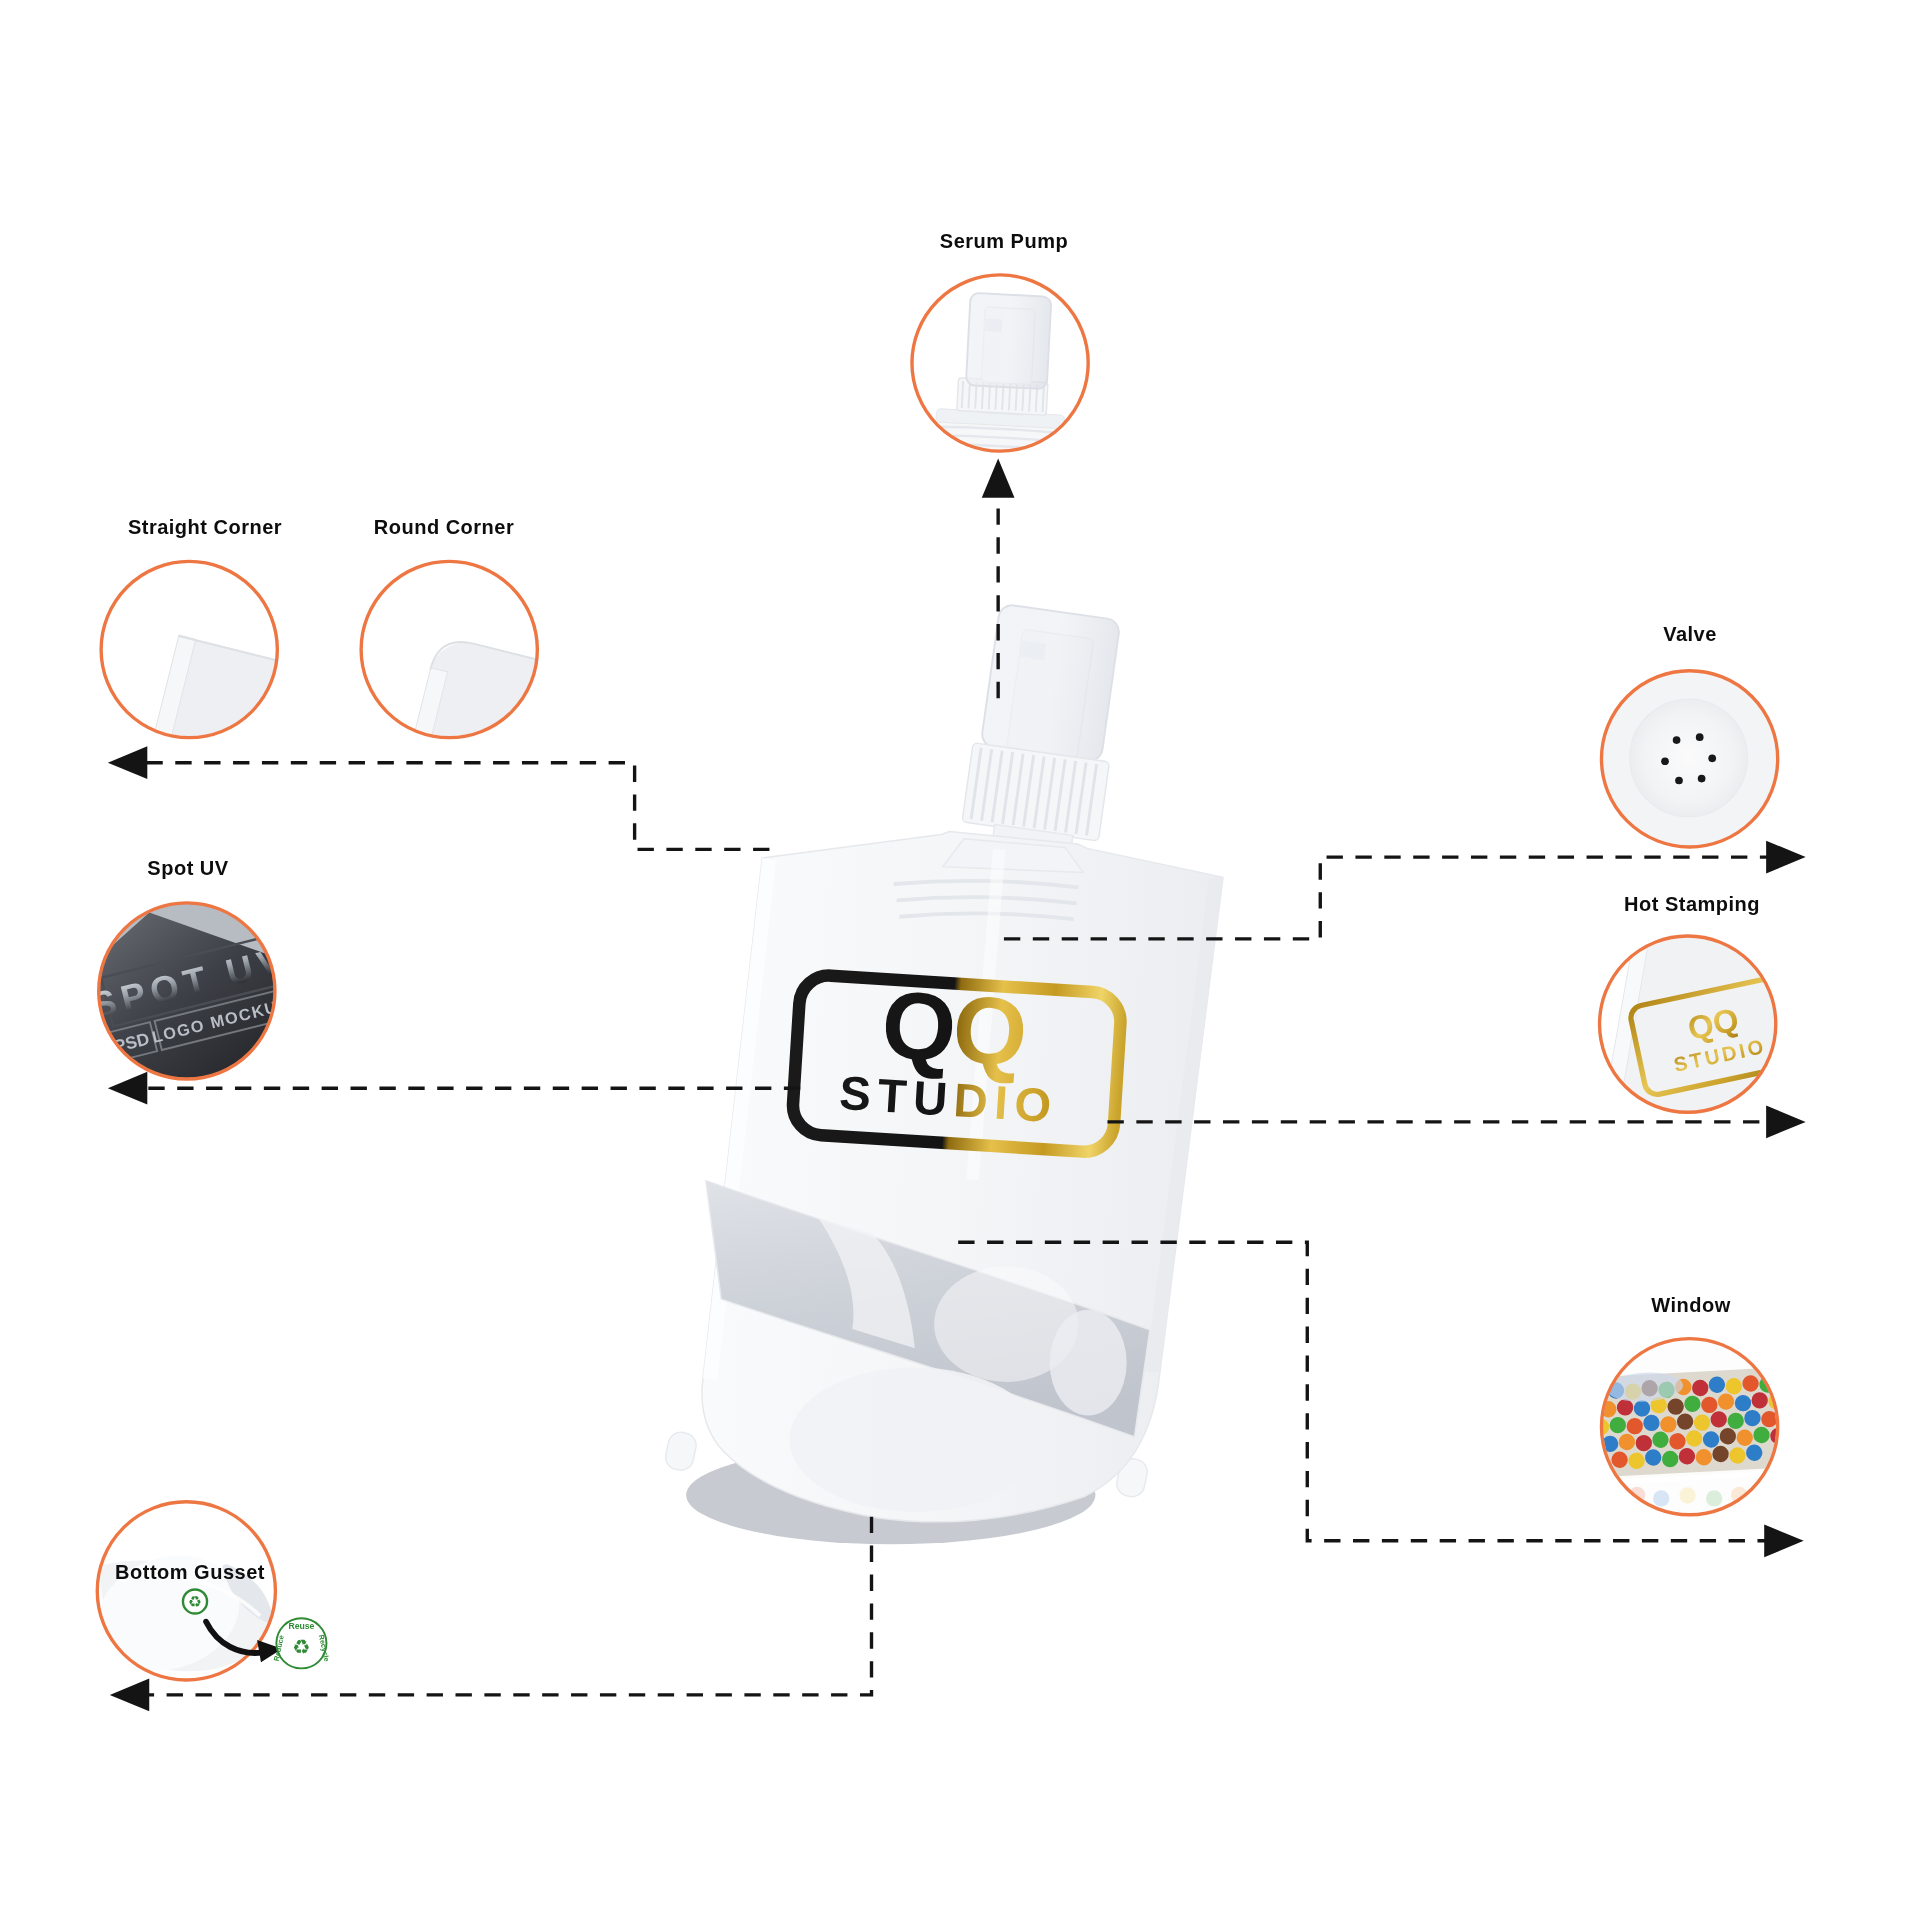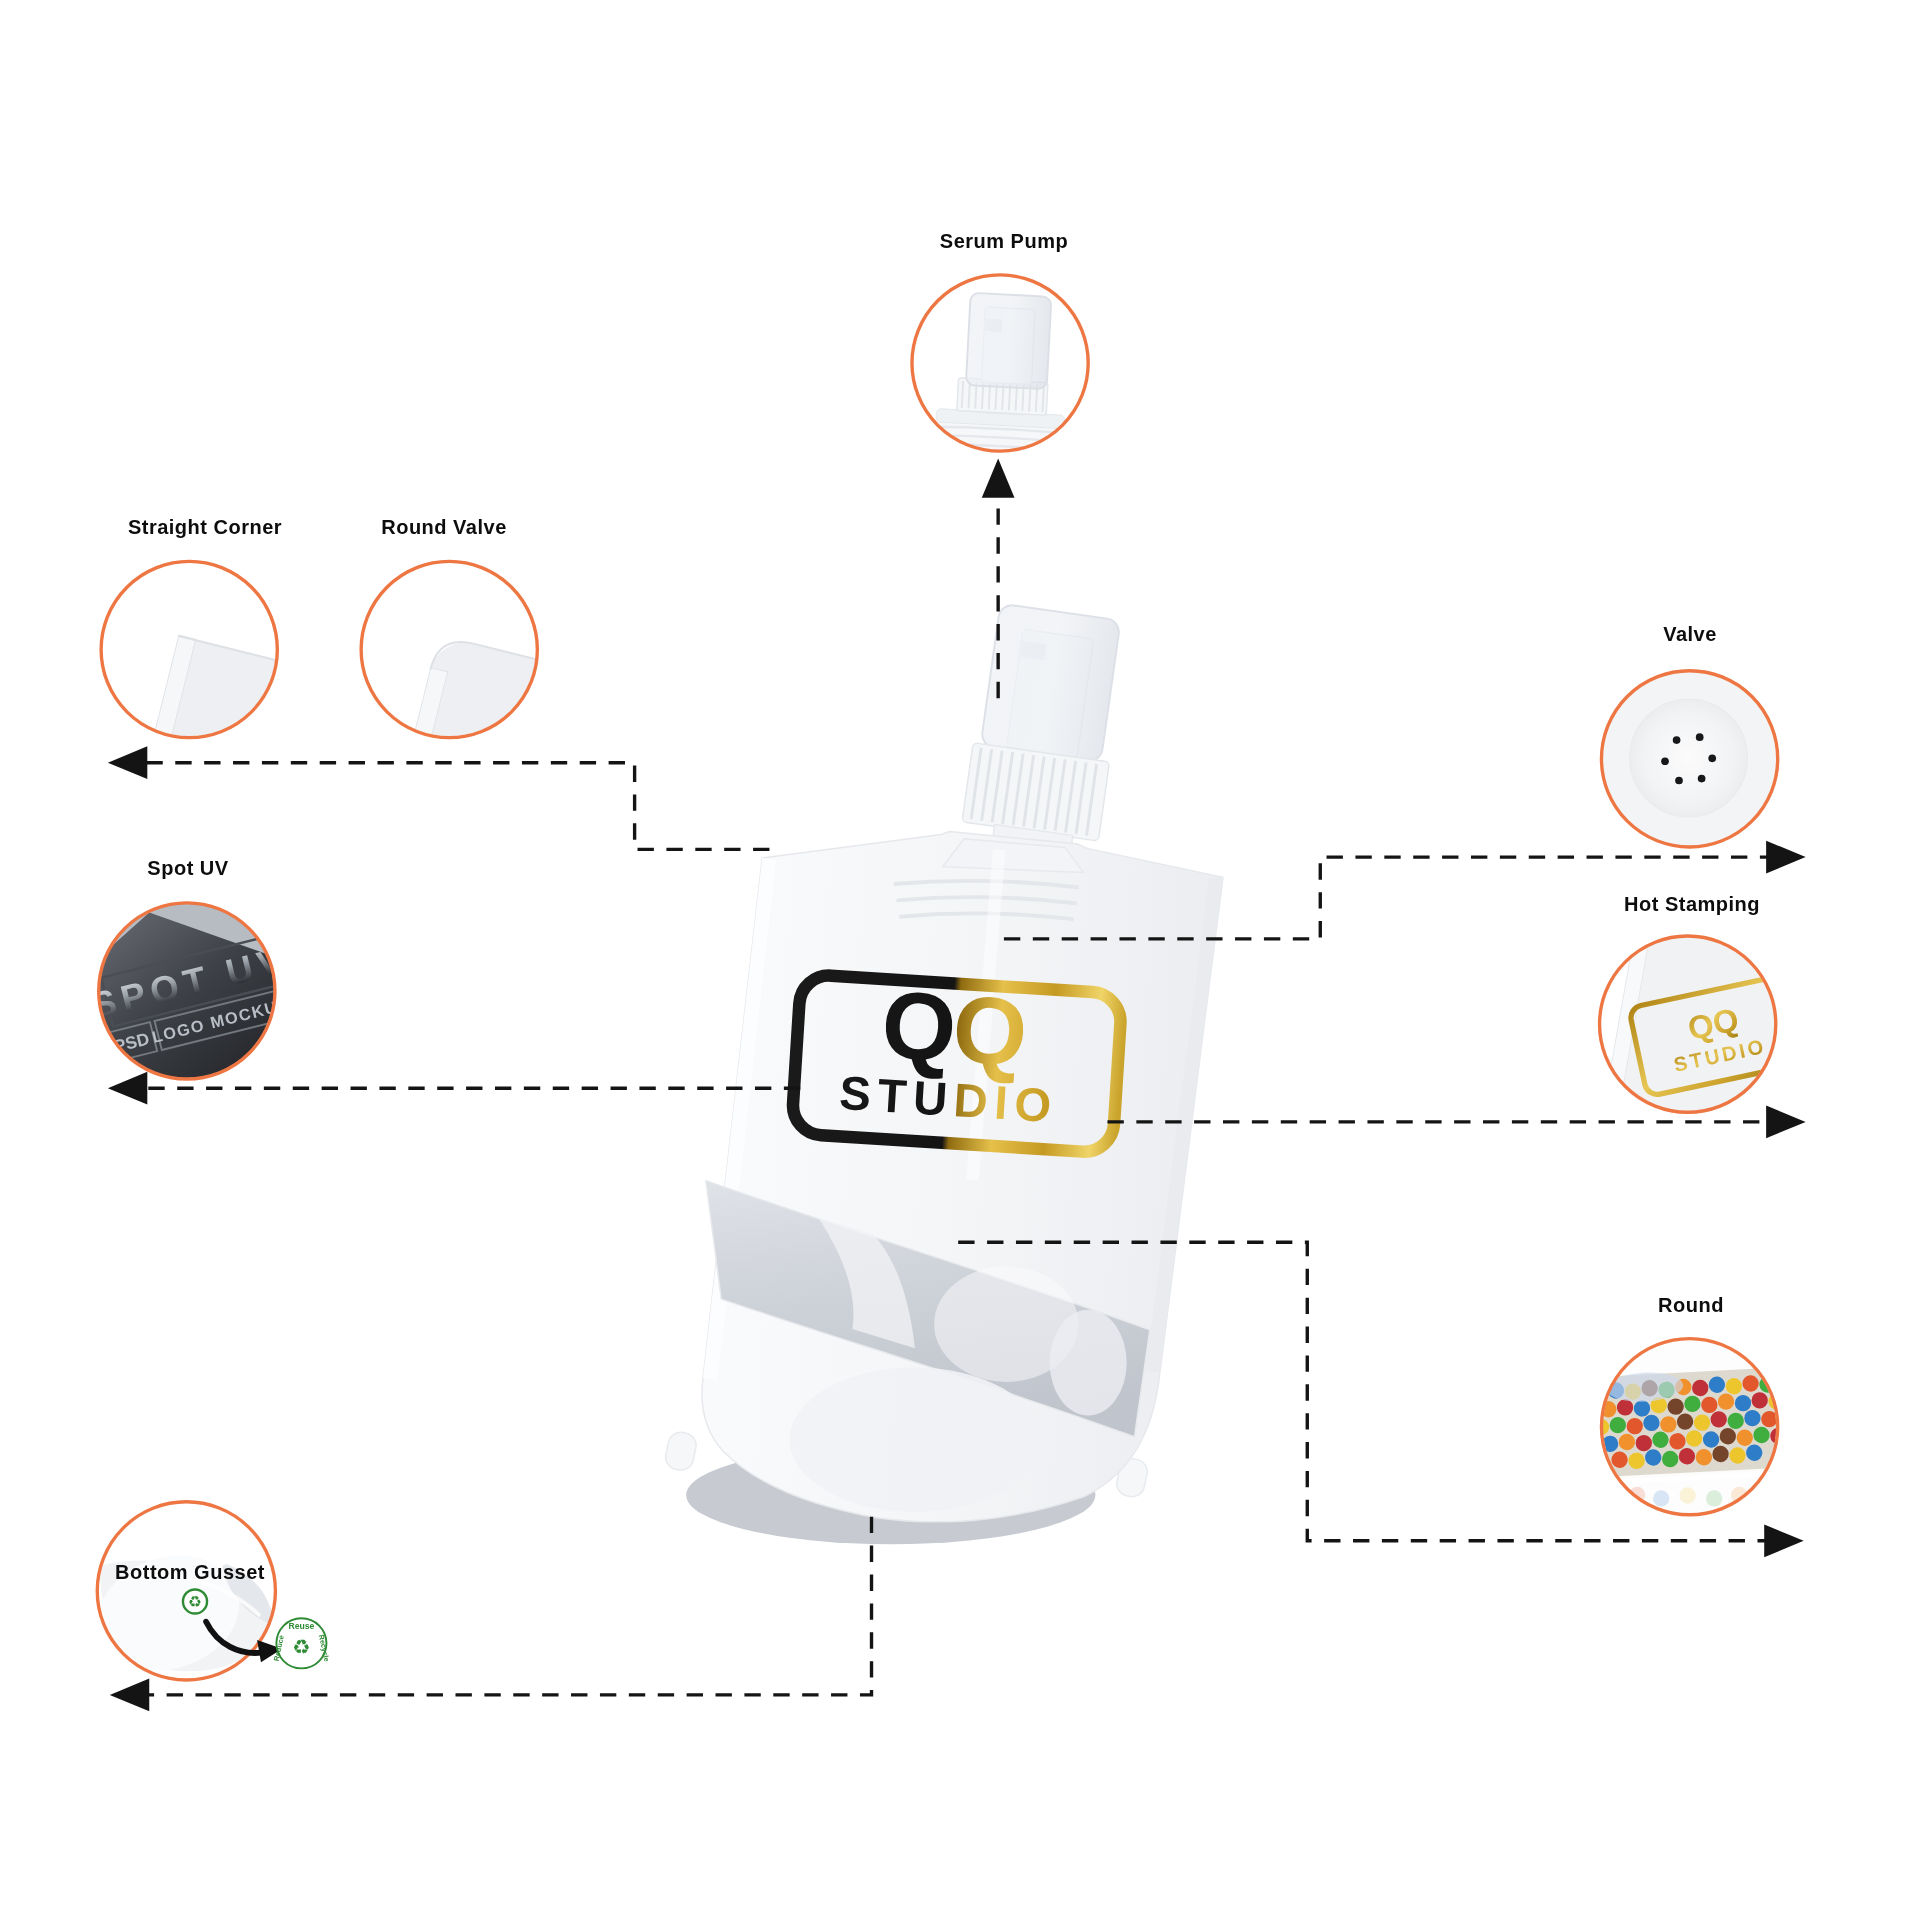--- a/index.html
+++ b/index.html
@@ -394,19 +394,19 @@
       <text x="626" y="3383" text-anchor="middle" font-family="Liberation Sans, sans-serif" font-size="18" font-weight="bold" fill="#2E8B34">Reuse</text>
       <text x="668" y="3424" text-anchor="middle" font-family="Liberation Sans, sans-serif" font-size="15" font-weight="bold" fill="#2E8B34" transform="rotate(78 668 3424)">Recycle</text>
       <text x="584" y="3424" text-anchor="middle" font-family="Liberation Sans, sans-serif" font-size="15" font-weight="bold" fill="#2E8B34" transform="rotate(-78 584 3424)">Reduce</text>
       <text x="626" y="3436" text-anchor="middle" font-size="42" fill="#2E8B34">♻</text>
     </g>
   </g>
 </svg>
 
 <div class="label" style="left:1004px;top:230px;">Serum Pump</div>
 <div class="label" style="left:188px;top:516px;margin-left:17px;">Straight Corner</div>
-<div class="label" style="left:444px;top:516px;">Round Valve</div>
+<div class="label" style="left:444px;top:516px;">Round Corner</div>
 <div class="label" style="left:1690px;top:623px;">Valve</div>
 <div class="label" style="left:188px;top:857px;">Spot UV</div>
 <div class="label" style="left:1692px;top:893px;">Hot Stamping</div>
-<div class="label" style="left:1691px;top:1294px;">Round</div>
+<div class="label" style="left:1691px;top:1294px;">Window</div>
 <div class="label" style="left:190px;top:1525px;margin-top:36px;">Bottom Gusset</div>
 
 
 </body></html>

